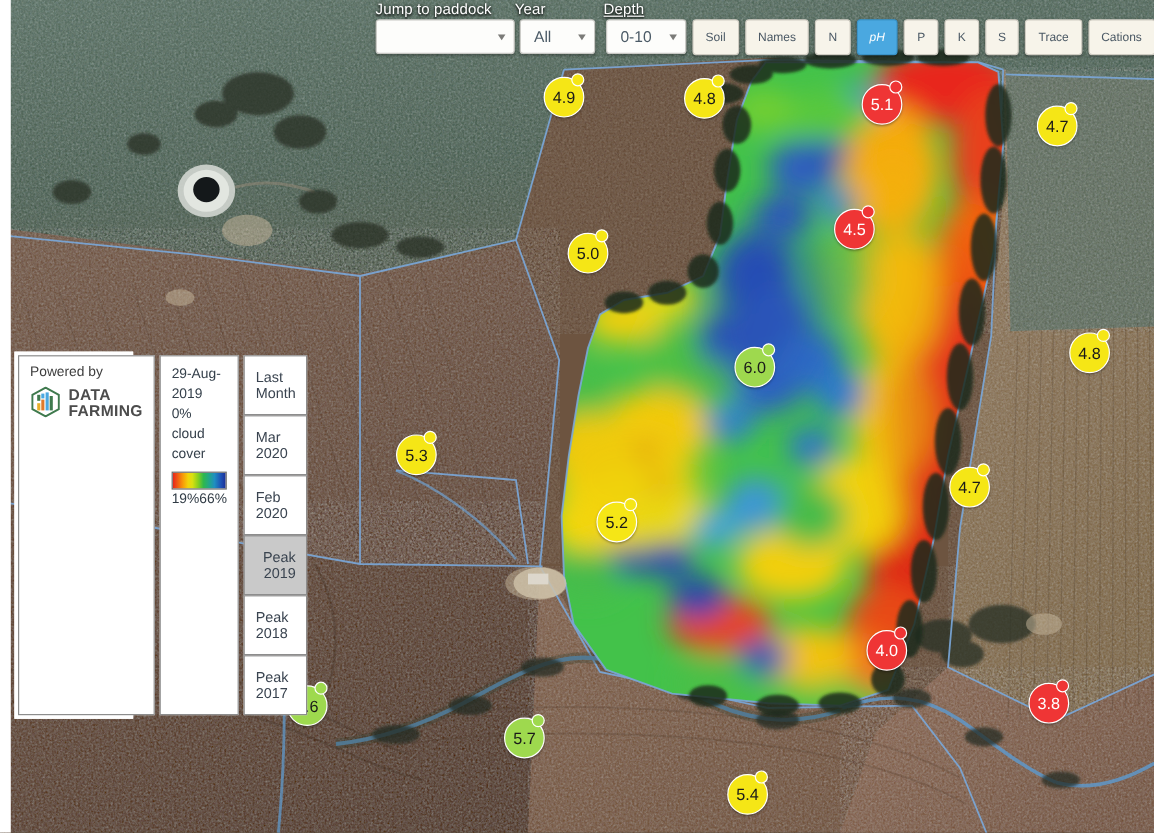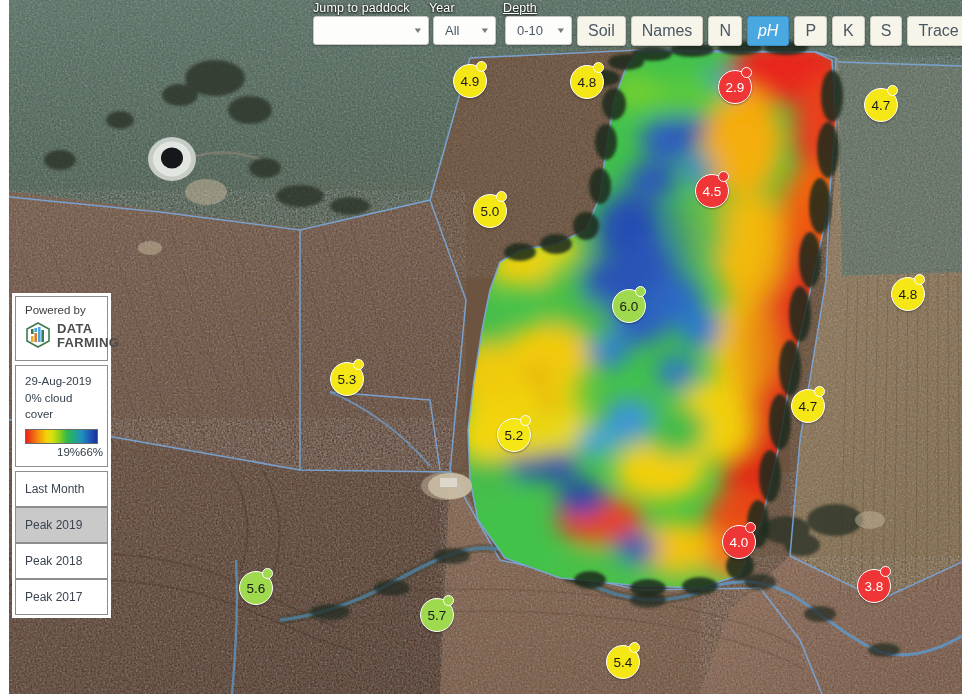--- a/index.html
+++ b/index.html
@@ -86,21 +86,21 @@
     gap: 5px;
   }
   .tb-btn {
     height: 30px;
     min-width: 26px;
     padding: 0 10px;
     background: #f7f4ea;
     border: 1px solid #cfccc2;
     border-radius: 3px;
     box-shadow: 0 1px 2px rgba(0,0,0,.3);
-    font-size: 16px;
+    font-size: 10px;
     color: #4a5864;
     display: flex;
     align-items: center;
     justify-content: center;
     cursor: pointer;
     white-space: nowrap;
     text-align: right;
   }
   .tb-btn.active {
     background: #4aa8e0;
@@ -120,21 +120,20 @@
   }
 
   
   #left-panel {
     position: absolute;
     left: 12px;
     top: 293px;
     width: 99px;
     z-index: 35;
     display: flex;
-    flex-direction: column;
     background: #ffffff;
     border: 1px solid #ffffff;
     padding: 2px;
     gap: 4px;
   }
 
   .panel-card {
     background: #ffffff;
     border: 1px solid #8d8d8d;
     padding: 7px 9px 8px 9px;
@@ -168,33 +167,32 @@
       #f2d30a 29%, #d9e010 37%, #86cf1e 48%,
       #2fb84c 58%, #22a884 68%, #1f8fc0 79%,
       #1e57b8 90%, #1b2f99 100%);
   }
   .scale-labels {
     display: flex;
     justify-content: space-between;
     font-size: 11.5px;
     color: #2f3a44;
     margin-top: 2px;
-    margin-left: 32px;
   }
 
   .list-item {
     background: #ffffff;
     border: 1px solid #8d8d8d;
     font-size: 12px;
     color: #3a4450;
     padding: 10px 9px;
     cursor: pointer;
     user-select: none;
   }
-  .list-item.selected { background: #c9c9c9; }
+  .list-item.selected { background: #c9c9c9; text-align: right; }
 
   
   .marker {
     position: absolute;
     z-index: 30;
     width: 34px;
     height: 34px;
     border-radius: 50%;
     border: 1.6px solid #ffffff;
     display: flex;
@@ -529,21 +527,21 @@
         <rect x="440" y="478" width="17" height="9" fill="#dfdad0" opacity="0.9"></rect>
       </g>
     </g>
   </svg>
 
   <div id="left-gutter"></div>
 
   <div id="markers">
       <div class="marker c-yellow" style="left: 453px; top: 64px;">4.9</div>
       <div class="marker c-yellow" style="left: 570px; top: 65px;">4.8</div>
-      <div class="marker c-red" style="left: 718px; top: 70px;">2.9</div>
+      <div class="marker c-red" style="left: 718px; top: 70px;">5.1</div>
       <div class="marker c-yellow" style="left: 864px; top: 88px;">4.7</div>
       <div class="marker c-yellow" style="left: 473px; top: 194px;">5.0</div>
       <div class="marker c-red" style="left: 695px; top: 174px;">4.5</div>
       <div class="marker c-yellow" style="left: 891px; top: 277px;">4.8</div>
       <div class="marker c-green" style="left: 612px; top: 289px;">6.0</div>
       <div class="marker c-yellow" style="left: 330px; top: 362px;">5.3</div>
       <div class="marker c-yellow" style="left: 791px; top: 389px;">4.7</div>
       <div class="marker c-yellow" style="left: 497px; top: 418px;">5.2</div>
       <div class="marker c-red" style="left: 722px; top: 525px;">4.0</div>
       <div class="marker c-red" style="left: 857px; top: 569px;">3.8</div>
@@ -611,19 +609,21 @@
       <div class="date-line">0% cloud cover</div>
       <div class="scale-bar"></div>
       <div class="scale-labels">
         <span>19%</span>
         <span>66%</span>
       </div>
     </div>
 
     <div id="period-list">
         <div class="list-item">Last Month</div>
+        <div class="list-item">Mar 2020</div>
+        <div class="list-item">Feb 2020</div>
         <div class="list-item selected">Peak 2019</div>
         <div class="list-item">Peak 2018</div>
         <div class="list-item">Peak 2017</div>
       </div>
   </div>
 
 </div>
 
 </body></html>

